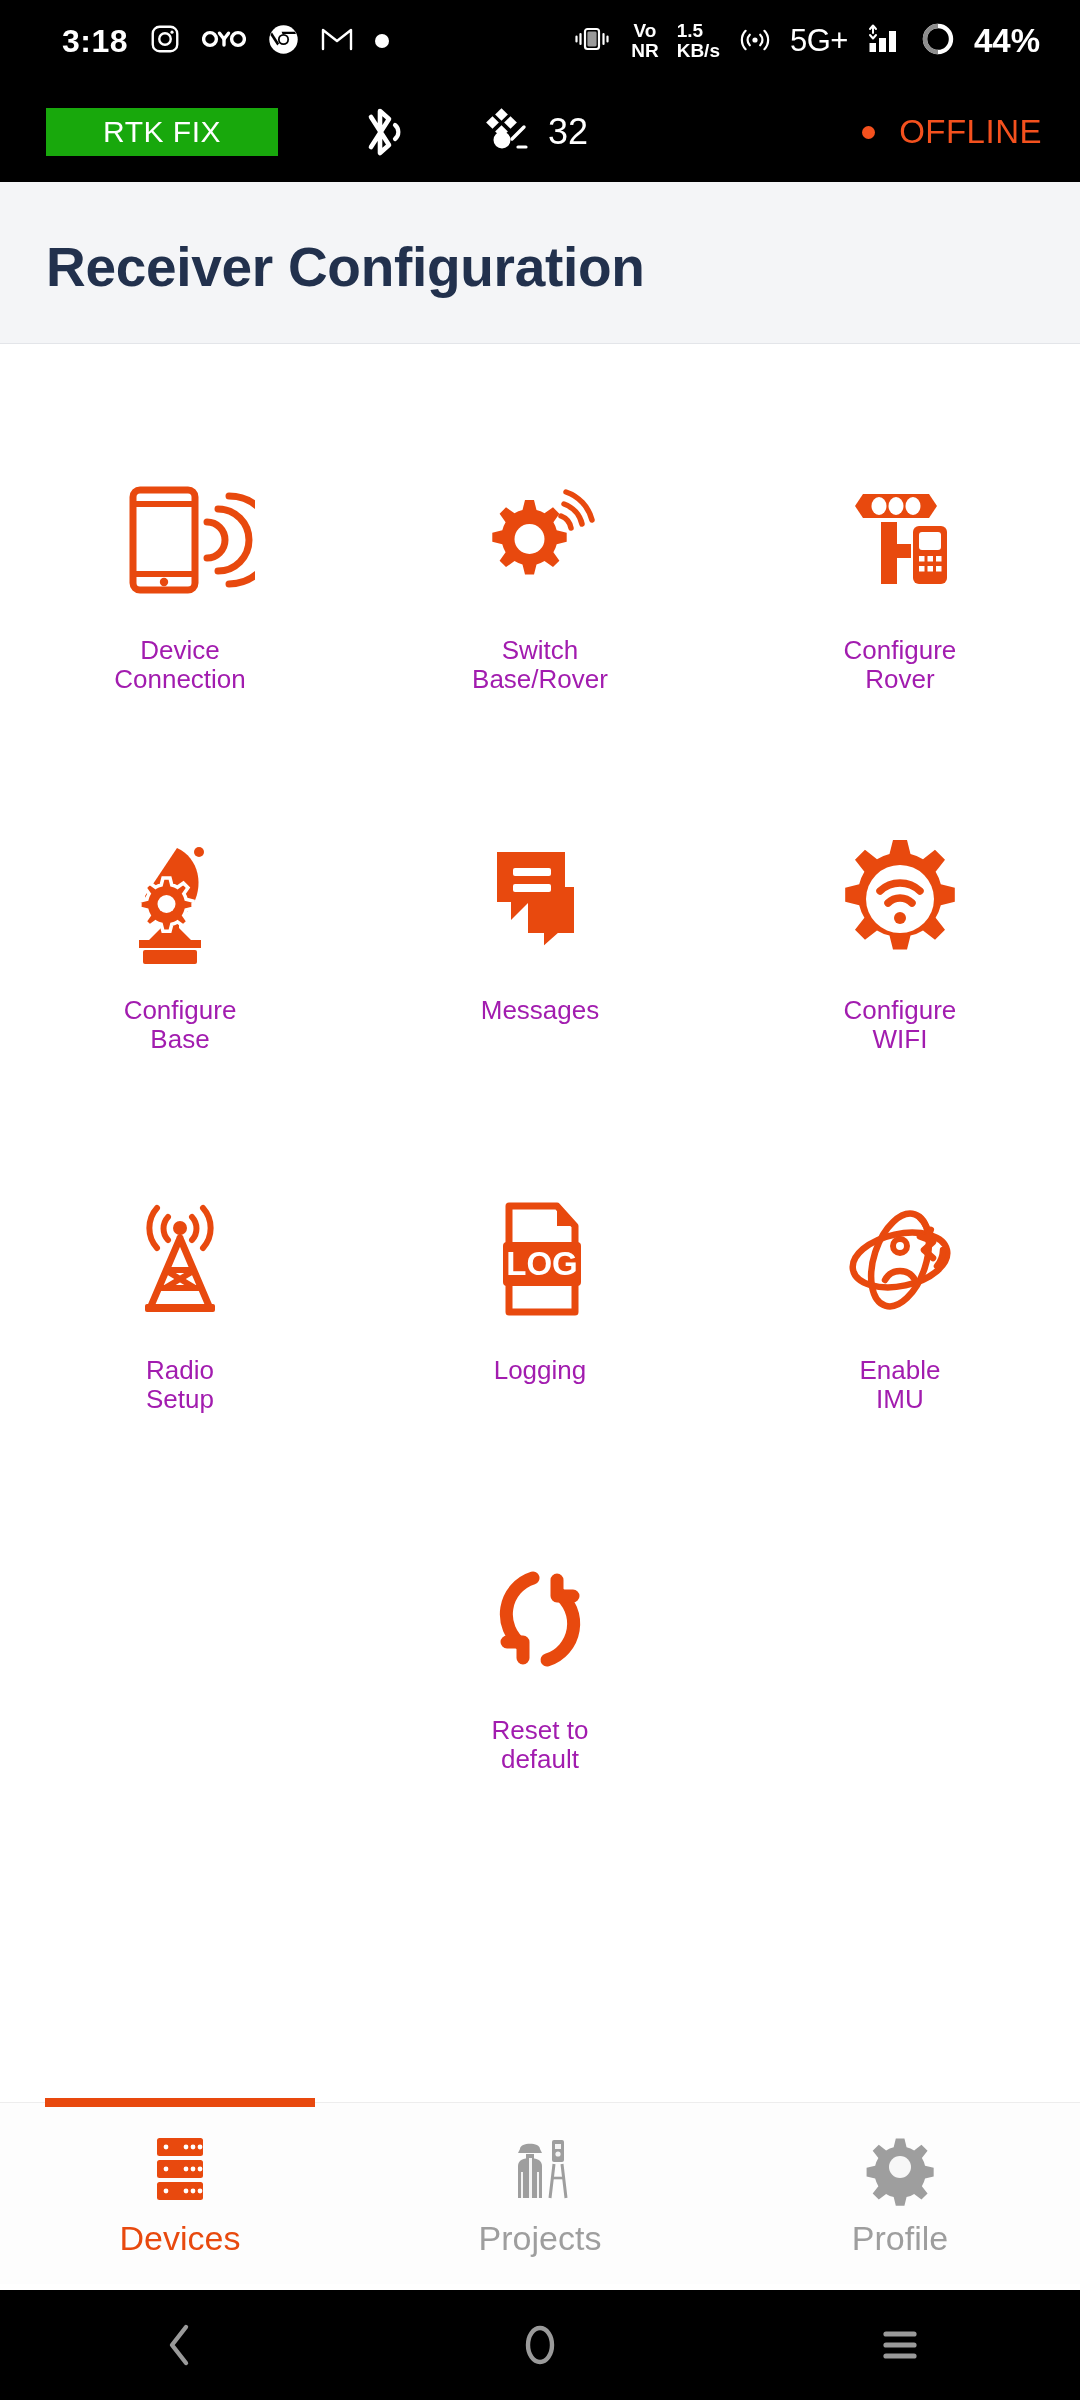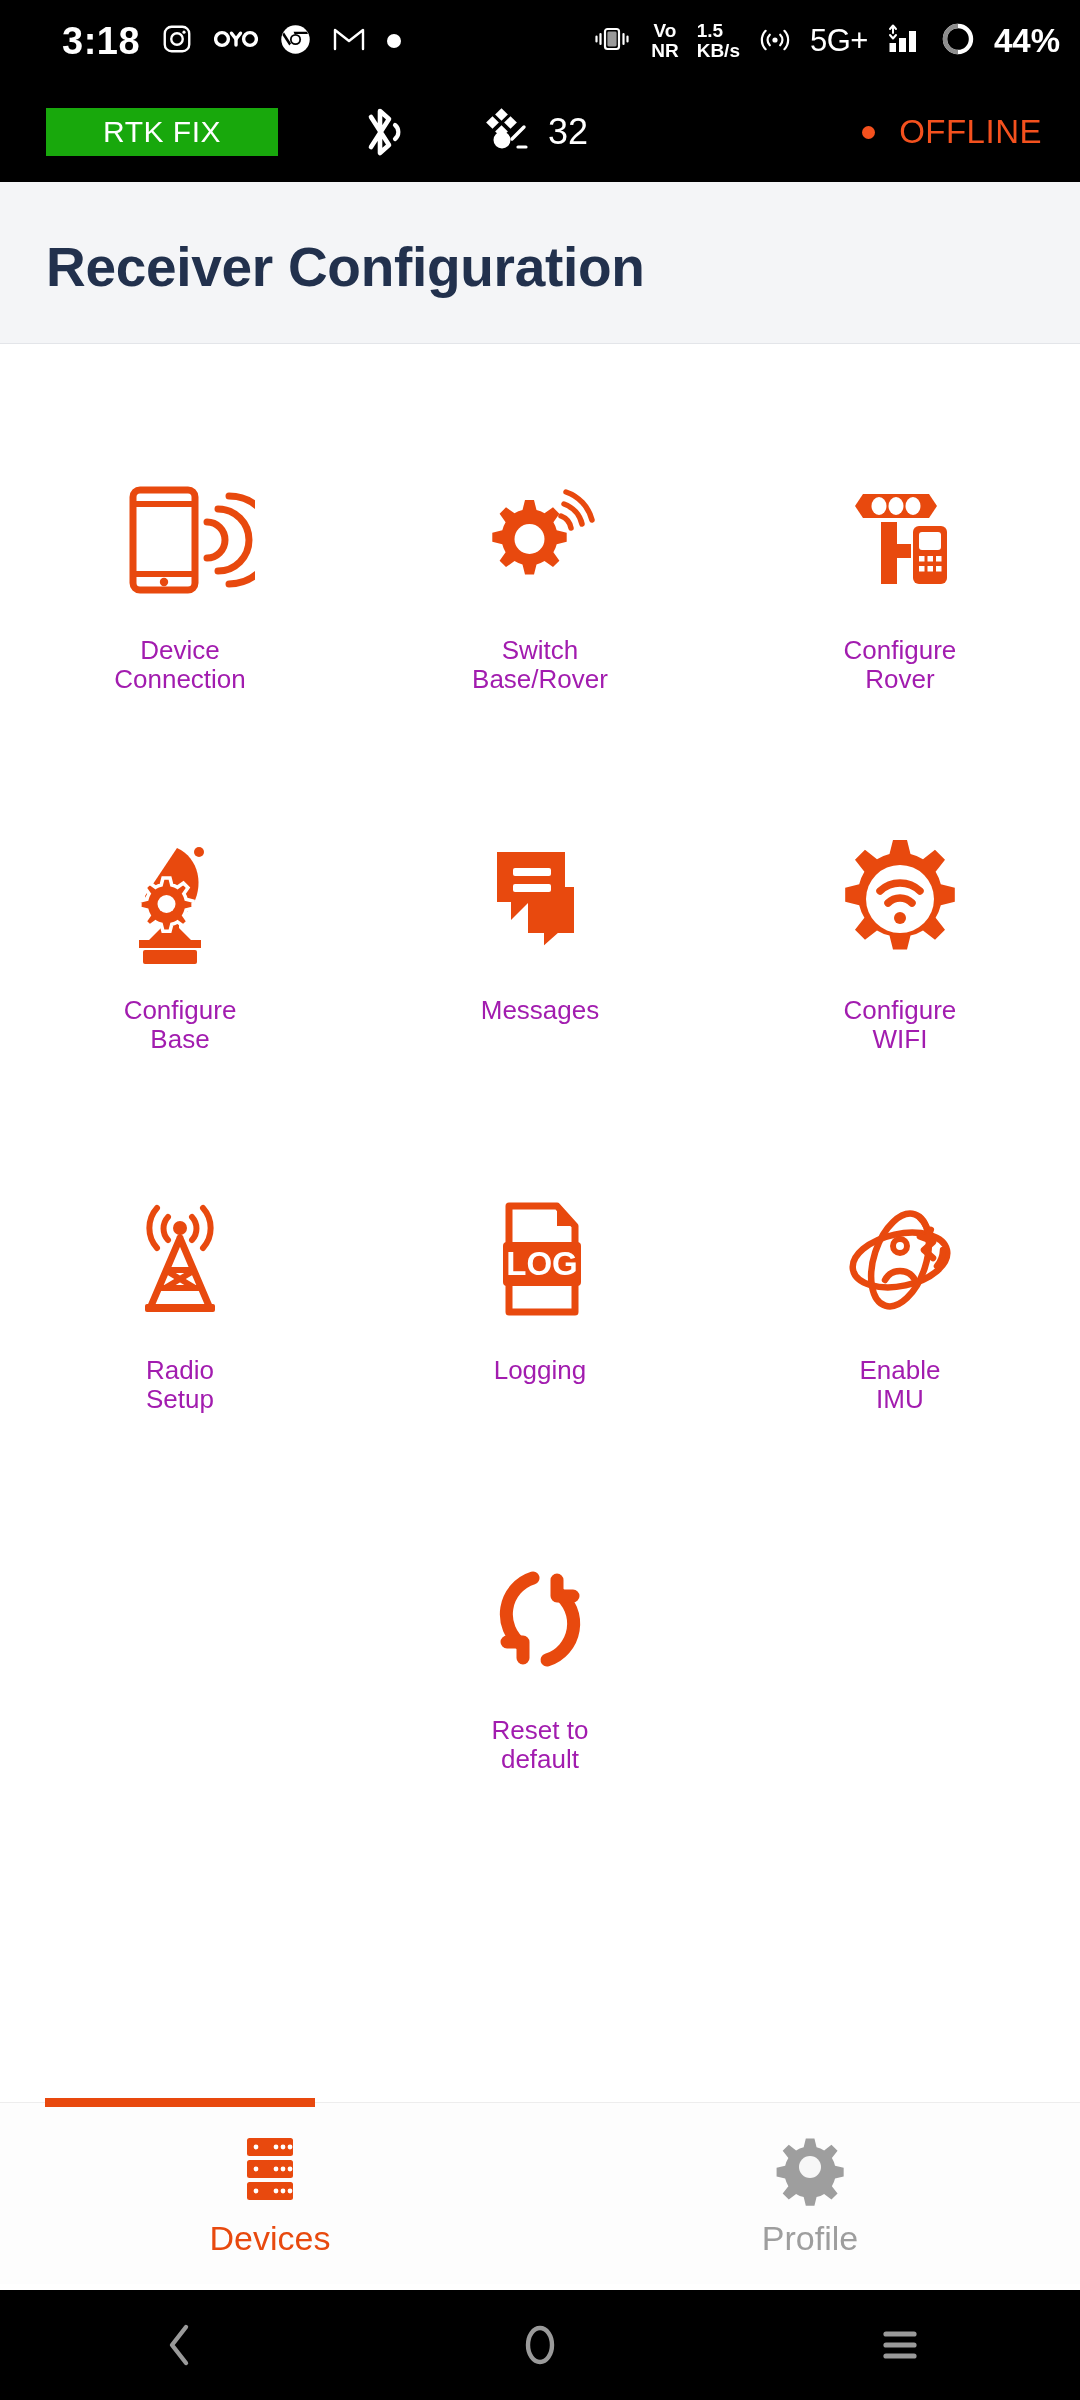--- a/index.html
+++ b/index.html
@@ -11,22 +11,22 @@
   }
   .phone { position:relative; width:1080px; height:2400px; background:#fff; }
 
   
   .statusbar {
     position:absolute; left:0; top:0; width:1080px; height:82px;
     background:#000; color:#fff;
     display:flex; align-items:center;
   }
   .sb-left { display:flex; align-items:center; gap:22px; padding-left:62px; }
-  .sb-time { font-size:38px; font-weight:700; letter-spacing:0.5px; }
-  .sb-right { margin-left:auto; display:flex; align-items:center; gap:18px; padding-right:20px; }
+  .sb-time { font-size:32px; font-weight:700; letter-spacing:0.5px; }
+  .sb-right { margin-left:auto; display:flex; align-items:center; gap:18px; padding-right:40px; }
   .sb-ic { display:block; }
   .vonr { font-size:19px; font-weight:700; line-height:20px; text-align:center; }
   .kbs { font-size:19px; font-weight:700; line-height:20px; text-align:left; }
   .net5g { font-size:31px; font-weight:400; letter-spacing:-0.5px; }
   .battpct { font-size:33px; font-weight:700; }
   .dotsm { width:14px; height:14px; border-radius:50%; background:#fff; }
 
   
   .appbar {
     position:absolute; left:0; top:82px; width:1080px; height:100px;
@@ -456,20 +456,39 @@
             <circle cx="22" cy="59" r="2.4"></circle>
               <circle cx="42" cy="59" r="2.4"></circle>
               <circle cx="49" cy="59" r="2.4"></circle>
               <circle cx="56" cy="59" r="2.4"></circle>
           </g>
         </svg>
       </div>
       <div class="tab-label">Devices</div>
     </div>
 
+    <div class="tab inactive">
+      <div class="tab-ico">
+        <svg width="72" height="74" viewBox="0 0 72 74">
+          <g fill="#9e9e9e">
+            <path d="M16 17 C16 10 36 10 36 17 L38 21 L14 21 Z"></path>
+            <rect x="22" y="22" width="8" height="6"></rect>
+            <path d="M14 34 C14 28 20 26 26 26 C32 26 38 28 38 34 L38 66 L14 66 Z"></path>
+            <rect x="25" y="26" width="3" height="40" fill="#f4f4f4"></rect>
+            <path d="M18 40 L18 66 M34 40 L34 66" stroke="#f4f4f4" stroke-width="2"></path>
+            <rect x="48" y="8" width="12" height="22" rx="2"></rect>
+            <rect x="51" y="12" width="6" height="5" fill="#f4f4f4"></rect>
+            <circle cx="54" cy="22" r="2.6" fill="#f4f4f4"></circle>
+            <path d="M50 32 L46 66 M58 32 L62 66" stroke="#9e9e9e" stroke-width="3"></path>
+            <path d="M49 46 L59 46" stroke="#9e9e9e" stroke-width="2.6"></path>
+          </g>
+        </svg>
+      </div>
+      <div class="tab-label">Projects</div>
+    </div>
 
     <div class="tab inactive">
       <div class="tab-ico">
         <svg width="72" height="74" viewBox="0 0 72 74">
           <path d="M31 6 l10 0 l2.5 10 a31 31 0 0 1 8.8 3.7 l8.5-6.6 l7.1 7.1 l-6.6 8.5 a31 31 0 0 1 3.7 8.8 l10 2.5 l0 10 l-10 2.5 a31 31 0 0 1 -3.7 8.8 l6.6 8.5 l-7.1 7.1 l-8.5-6.6 a31 31 0 0 1 -8.8 3.7 l-2.5 10 l-10 0 l-2.5-10 a31 31 0 0 1 -8.8-3.7 l-8.5 6.6 l-7.1-7.1 l6.6-8.5 a31 31 0 0 1 -3.7-8.8 l-10-2.5 l0-10 l10-2.5 a31 31 0 0 1 3.7-8.8 l-6.6-8.5 l7.1-7.1 l8.5 6.6 a31 31 0 0 1 8.8-3.7 Z" fill="#9e9e9e" transform="translate(0,-2) scale(0.86) translate(6,4)"></path>
           <circle cx="36" cy="35" r="11" fill="#f7f7f7"></circle>
         </svg>
       </div>
       <div class="tab-label">Profile</div>
     </div>

